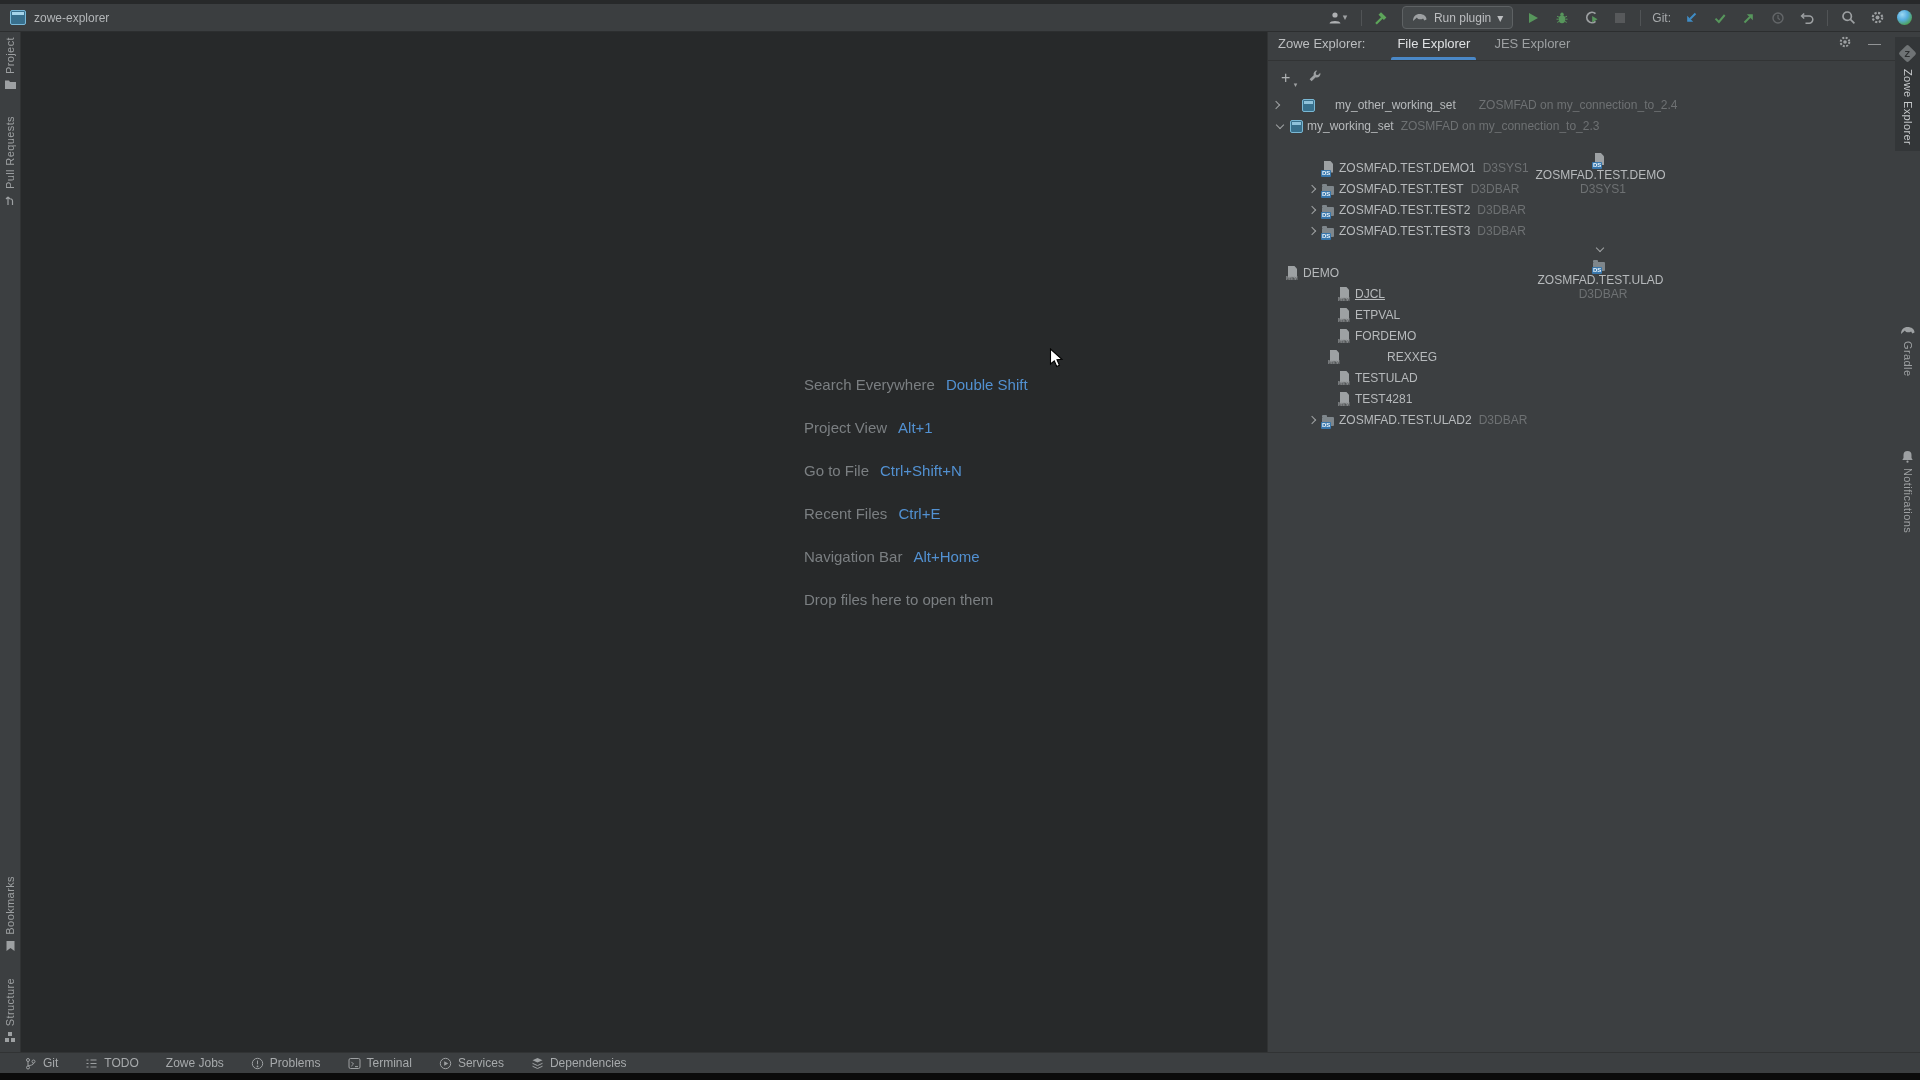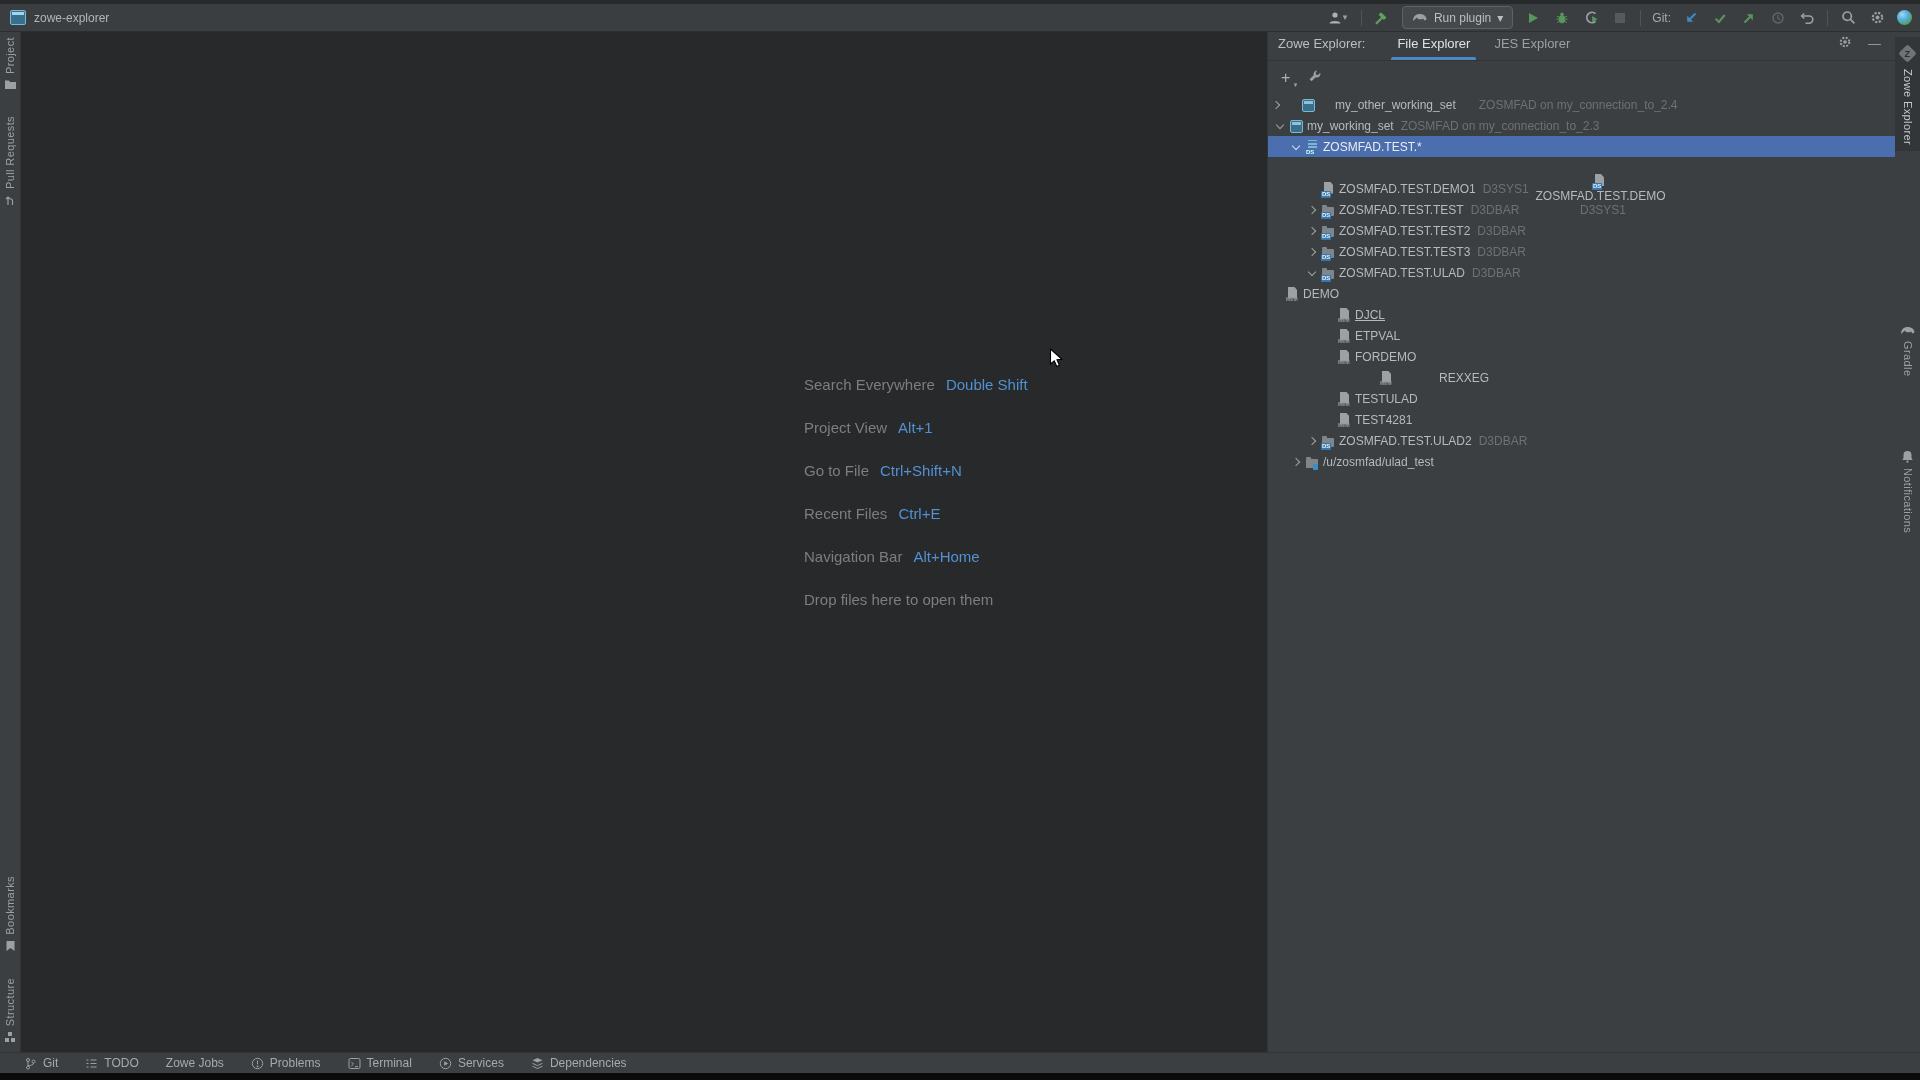--- a/index.html
+++ b/index.html
@@ -325,28 +325,20 @@
         <span class="tsuffix">ZOSMFAD on my_connection_to_2.4</span>
       </div>
       <div class="trow" style="padding-left: 4px;">
         <span class="chev open"></span>
         <span class="ticon working-set-icon">
           <i class="pg"></i>
         </span>
         <span class="tlabel">my_working_set</span>
         <span class="tsuffix">ZOSMFAD on my_connection_to_2.3</span>
       </div>
-      <div class="trow selected" style="padding-left: 20px;">
-        <span class="chev open"></span>
-        <span class="ticon dataset-mask-icon">
-          <i class="pg"></i>
-          <i class="bd"></i>
-        </span>
-        <span class="tlabel">ZOSMFAD.TEST.*</span>
-      </div>
       <div class="trow" style="padding-left: 36px; flex-direction: column;">
         <span class="chev none"></span>
         <span class="ticon dataset-file-icon">
           <i class="pg"></i>
           <i class="bd"></i>
         </span>
         <span class="tlabel">ZOSMFAD.TEST.DEMO</span>
         <span class="tsuffix">D3SYS1</span>
       </div>
       <div class="trow" style="padding-left: 36px;">
@@ -378,21 +370,21 @@
       </div>
       <div class="trow" style="padding-left: 36px;">
         <span class="chev closed"></span>
         <span class="ticon dataset-folder-icon">
           <i class="pg"></i>
           <i class="bd"></i>
         </span>
         <span class="tlabel">ZOSMFAD.TEST.TEST3</span>
         <span class="tsuffix">D3DBAR</span>
       </div>
-      <div class="trow" style="padding-left: 36px;">
+      <div class="trow" style="padding-left: 36px; flex-direction: column;">
         <span class="chev open"></span>
         <span class="ticon dataset-folder-icon">
           <i class="pg"></i>
           <i class="bd"></i>
         </span>
         <span class="tlabel">ZOSMFAD.TEST.ULAD</span>
         <span class="tsuffix">D3DBAR</span>
       </div>
       <div class="trow" style="">
         <span class="chev none"></span>
@@ -419,21 +411,21 @@
         <span class="tlabel">ETPVAL</span>
       </div>
       <div class="trow" style="padding-left: 52px;">
         <span class="chev none"></span>
         <span class="ticon member-icon">
           <i class="pg"></i>
           <i class="bd"></i>
         </span>
         <span class="tlabel">FORDEMO</span>
       </div>
-      <div class="trow" style="padding-left: 52px; gap: 42px;">
+      <div class="trow" style=" gap: 42px;">
         <span class="chev none"></span>
         <span class="ticon member-icon">
           <i class="pg"></i>
           <i class="bd"></i>
         </span>
         <span class="tlabel">REXXEG</span>
       </div>
       <div class="trow" style="padding-left: 52px;">
         <span class="chev none"></span>
         <span class="ticon member-icon">
@@ -451,28 +443,20 @@
         <span class="tlabel">TEST4281</span>
       </div>
       <div class="trow" style="padding-left: 36px;">
         <span class="chev closed"></span>
         <span class="ticon dataset-folder-icon">
           <i class="pg"></i>
           <i class="bd"></i>
         </span>
         <span class="tlabel">ZOSMFAD.TEST.ULAD2</span>
         <span class="tsuffix">D3DBAR</span>
-      </div>
-      <div class="trow" style="padding-left: 20px;">
-        <span class="chev closed"></span>
-        <span class="ticon uss-folder-icon">
-          <i class="pg"></i>
-          <i class="bd"></i>
-        </span>
-        <span class="tlabel">/u/zosmfad/ulad_test</span>
       </div>
     </div>
 </div>
 
 <div class="statusbar">
 
 <div class="sb-item">
       <span style="display: flex;">
         <svg width="13" height="13" viewBox="0 0 13 13">
           <path d="M4 4.5V9" stroke="#9da0a2" fill="none"></path>

